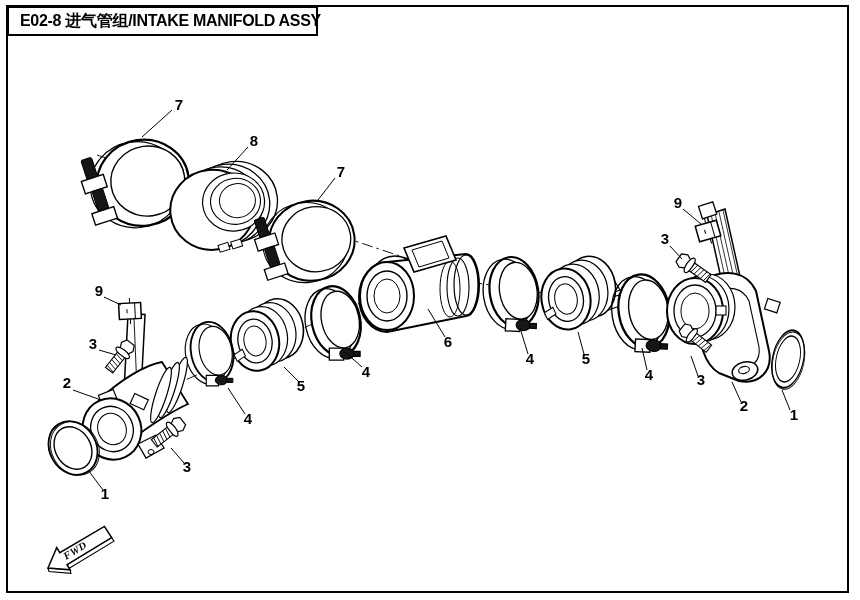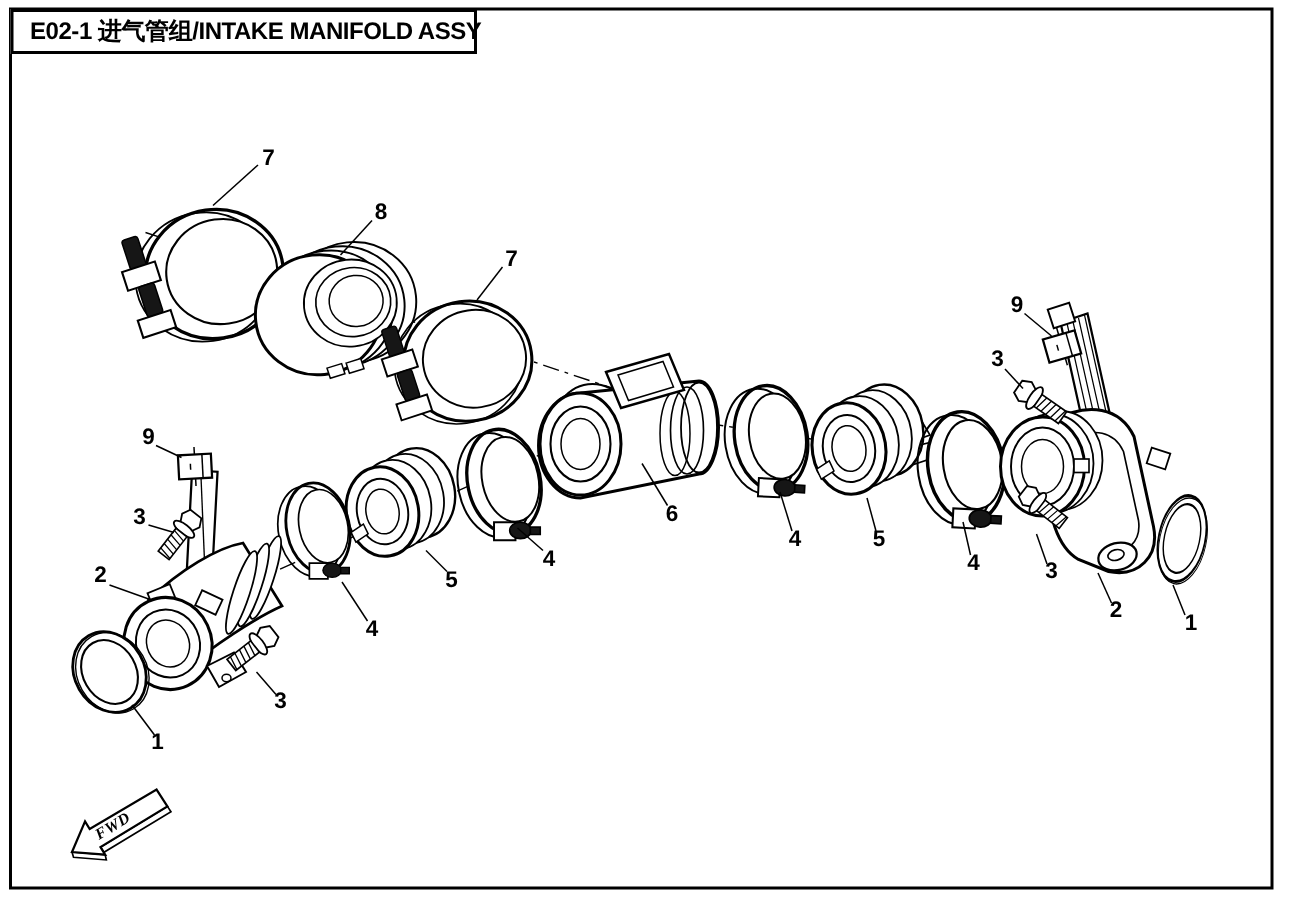--- a/index.html
+++ b/index.html
@@ -244,15 +244,15 @@
 
       <line class="leader" x1="741" y1="402" x2="732" y2="382"></line>
       <text class="callout" x="744" y="411">2</text>
 
       <line class="leader" x1="790" y1="410" x2="782" y2="390"></line>
       <text class="callout" x="794" y="420">1</text>
     </g>
   </svg>
 
   <div id="title-box">
-    <span>E02-1 进气管组/INTAKE MANIFOLD ASSY</span>
+    <span>E02-8 进气管组/INTAKE MANIFOLD ASSY</span>
   </div>
 </div>
 
 </body></html>

